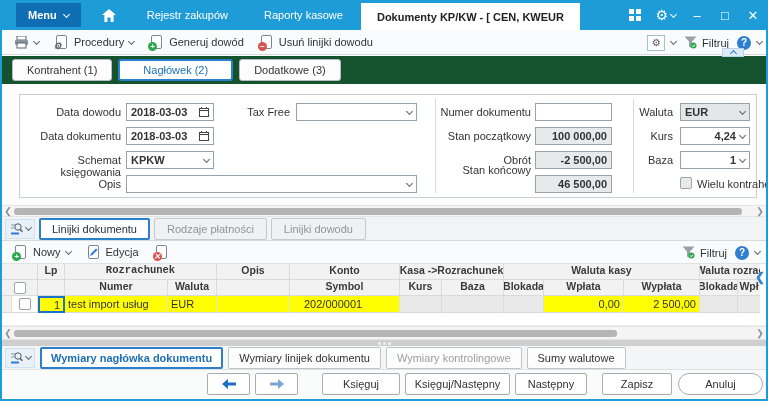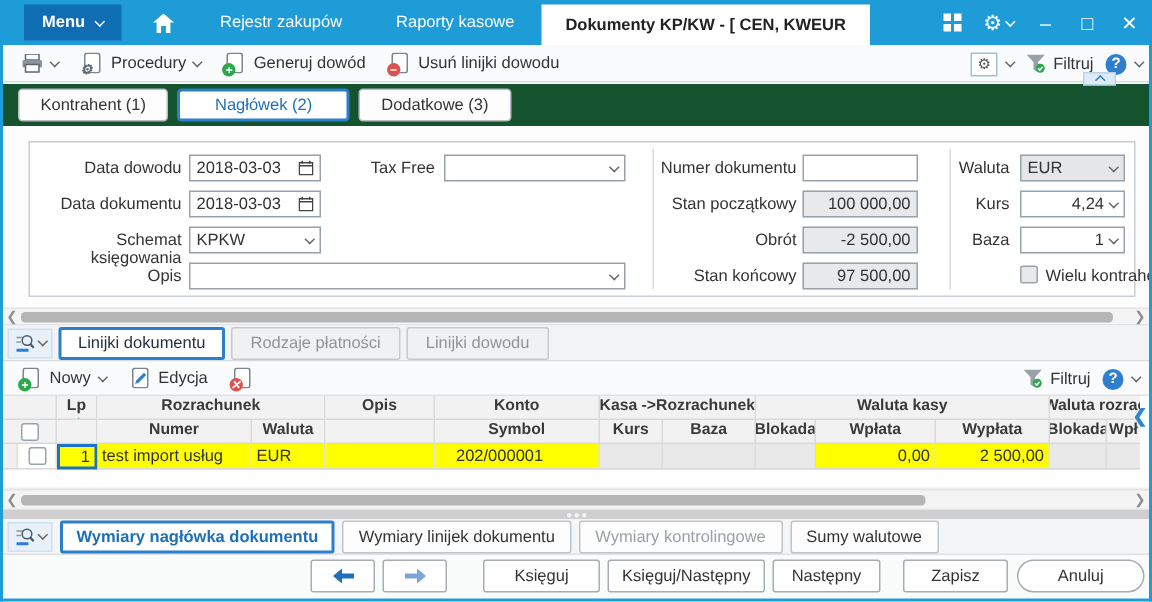--- a/index.html
+++ b/index.html
@@ -33,21 +33,21 @@
 
   
   .sec-tabs { position:absolute; left:0; top:56px; width:764px; height:28px; display:flex; align-items:center; gap:6px; padding-left:10px; background:#14532d; }
   .sec-tab { border:1px solid #b6bcc1; background:#fdfdfd; border-radius:3px; padding:4px 14px; cursor:pointer; color:#333; }
   .sec-tab.active { border:2px solid #2c7fc9; color:#1d6fb8; padding:3px 23px; background:#fff; }
 
   
   .form-panel { position:absolute; left:17px; top:94px; width:738px; height:104px; background:#fff; border:1px solid #c8ced4; }
   .fp-sep { position:absolute; top:4px; bottom:4px; width:1px; background:#d7dbdf; }
   .flabel { position:absolute; text-align:right; color:#333; }
-  .finput { position:absolute; height:18px; border:1px solid #98a2aa; background:#fff; display:flex; align-items:center; padding:0 4px; }
+  .finput { position:absolute; height:18px; border:1px solid #98a2aa; background:#fff; display:flex; align-items:center; padding:0 4px;font-weight:bold; }
   .finput.ro { background:#e8e9ea; justify-content:flex-end; }
   .finput.grey { background:#e4e6e8; }
   .finput .val { flex:1; }
   .finput .val.right { text-align:right; }
   .cal-ic { margin-left:auto; }
   .checkbox { width:12px; height:12px; border:1px solid #9aa4ab; background:#fff; border-radius:2px; }
 
   
   .hscroll { position:absolute; left:0; width:764px; height:12px; background:#f4f4f5; border-top:1px solid #e2e4e6; border-bottom:1px solid #e2e4e6; }
   .hs-arrow { position:absolute; top:0; width:12px; height:100%; color:#8a8f94; font-size:9px; display:flex; align-items:center; justify-content:center; cursor:pointer; }
@@ -260,23 +260,23 @@
     <div class="finput" style="left:660px;top:56px;width:70px;">
       <span class="val right">1</span>
       <span class="chv" style="margin-left:4px;"></span>
     </div>
 
     <span class="flabel" style="left:0;top:83px;width:101px;">Opis</span>
     <div class="finput" style="left:106px;top:80px;width:291px;">
       <span class="val"></span>
       <span class="chv"></span>
     </div>
-    <span class="flabel" style="left:420px;top:83px;width:91px;">Stan końcowy</span>
+    <span class="flabel" style="left:420px;top:69px;width:91px;">Stan końcowy</span>
     <div class="finput ro" style="left:515px;top:80px;width:77px;">
-      <span>97 500,00</span>
+      <span>46 500,00</span>
     </div>
     <span class="checkbox" style="position:absolute;left:660px;top:82px;background:#e8e9ea;"></span>
     <span class="flabel" style="left:677px;top:83px;width:95px;text-align:left;white-space:nowrap;">Wielu kontrahentów</span>
   </div>
 
   <div class="hscroll" style="top:205px;">
     <span class="hs-arrow" style="left:0;">❮</span>
     <div class="hs-thumb" style="left:12px;width:728px;"></div>
     <span class="hs-arrow" style="right:0;">❯</span>
   </div>
@@ -339,21 +339,21 @@
     </div>
   </div>
 
   <div class="tablewrap">
     <div class="hdr-row">
       <div class="hc" style="width:36px;"></div>
       <div class="hc" style="width:27px;">
           <span>Lp</span>
           <span class="sort-ic">↑</span>
         </div>
-      <div class="hc" style="width:152px;">Rozrachunek</div>
+      <div class="hc" style="width:152px;font-family:Liberation Mono, monospace;">Rozrachunek</div>
       <div class="hc" style="width:73px;">Opis</div>
       <div class="hc" style="width:110px;">Konto</div>
       <div class="hc" style="width:104px;">Kasa -&gt;Rozrachunek</div>
       <div class="hc" style="width:196px;">Waluta kasy</div>
       <div class="hc" style="width:60px;border-right:none;">Waluta rozrac</div>
     </div>
     <div class="sub-row">
       <div class="hc" style="width:36px;justify-content:center;">
           <span class="checkbox"></span>
         </div>

